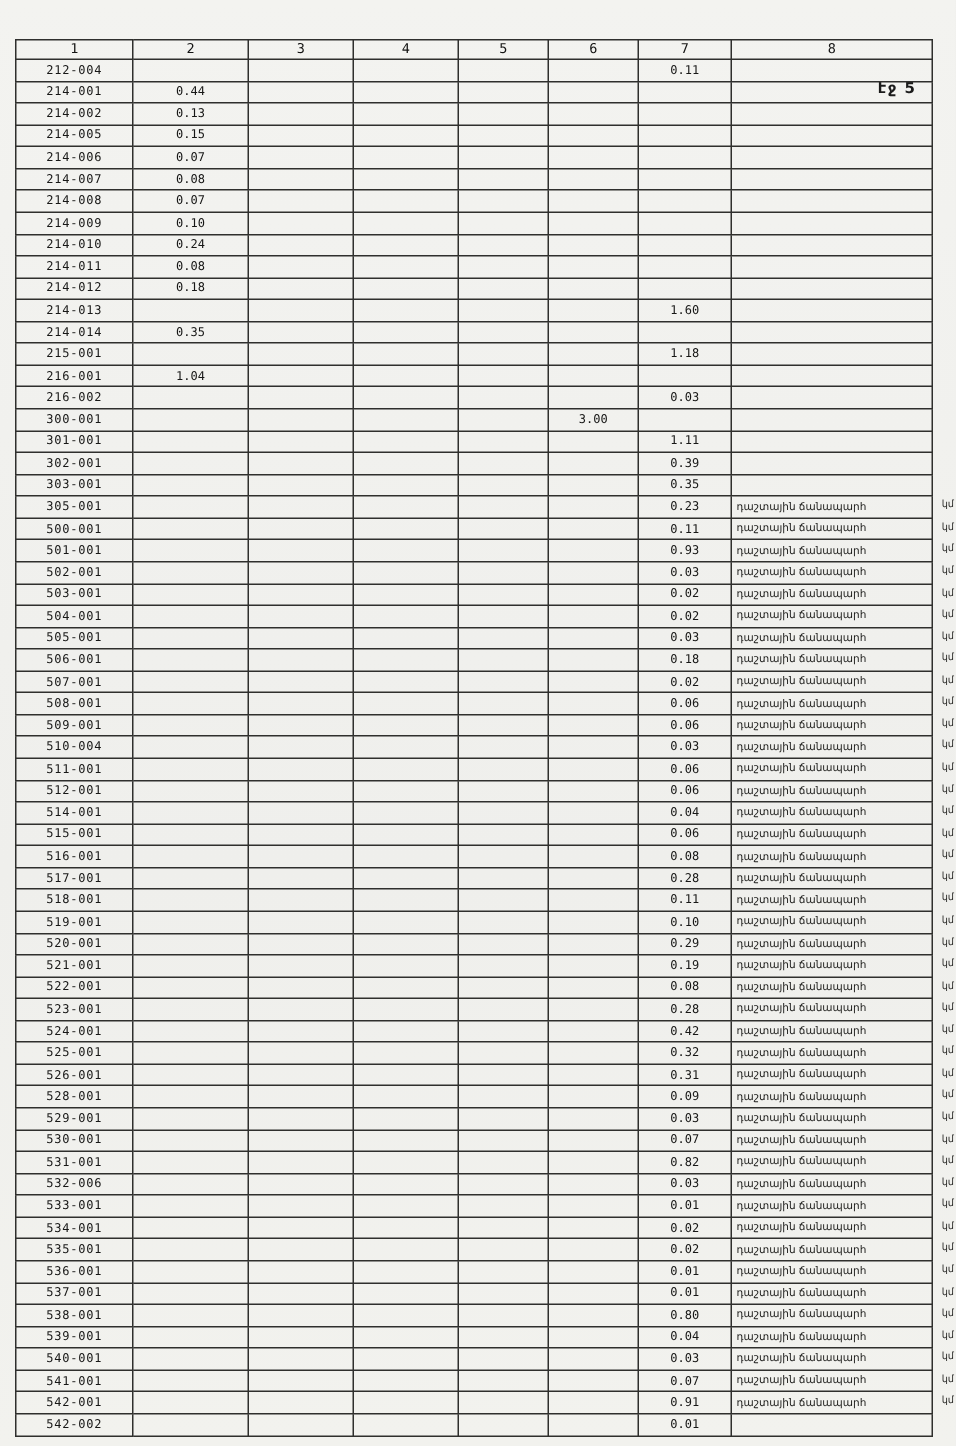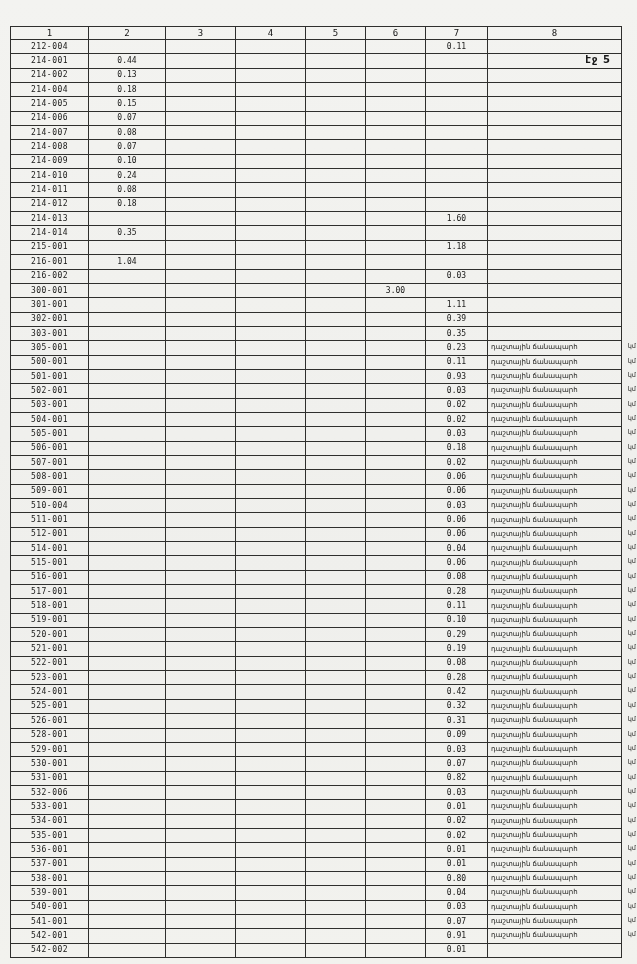--- a/index.html
+++ b/index.html
@@ -134,30 +134,20 @@
           <td class="code">214-002</td>
           <td class="val">0.13</td>
           <td class="val"></td>
           <td class="val"></td>
           <td class="val"></td>
           <td class="val"></td>
           <td class="val"></td>
           <td class="road"></td>
         </tr>
         <tr>
-          <td class="code">214-004</td>
-          <td class="val">0.18</td>
-          <td class="val"></td>
-          <td class="val"></td>
-          <td class="val"></td>
-          <td class="val"></td>
-          <td class="val"></td>
-          <td class="road"></td>
-        </tr>
-        <tr>
           <td class="code">214-005</td>
           <td class="val">0.15</td>
           <td class="val"></td>
           <td class="val"></td>
           <td class="val"></td>
           <td class="val"></td>
           <td class="val"></td>
           <td class="road"></td>
         </tr>
         <tr>

